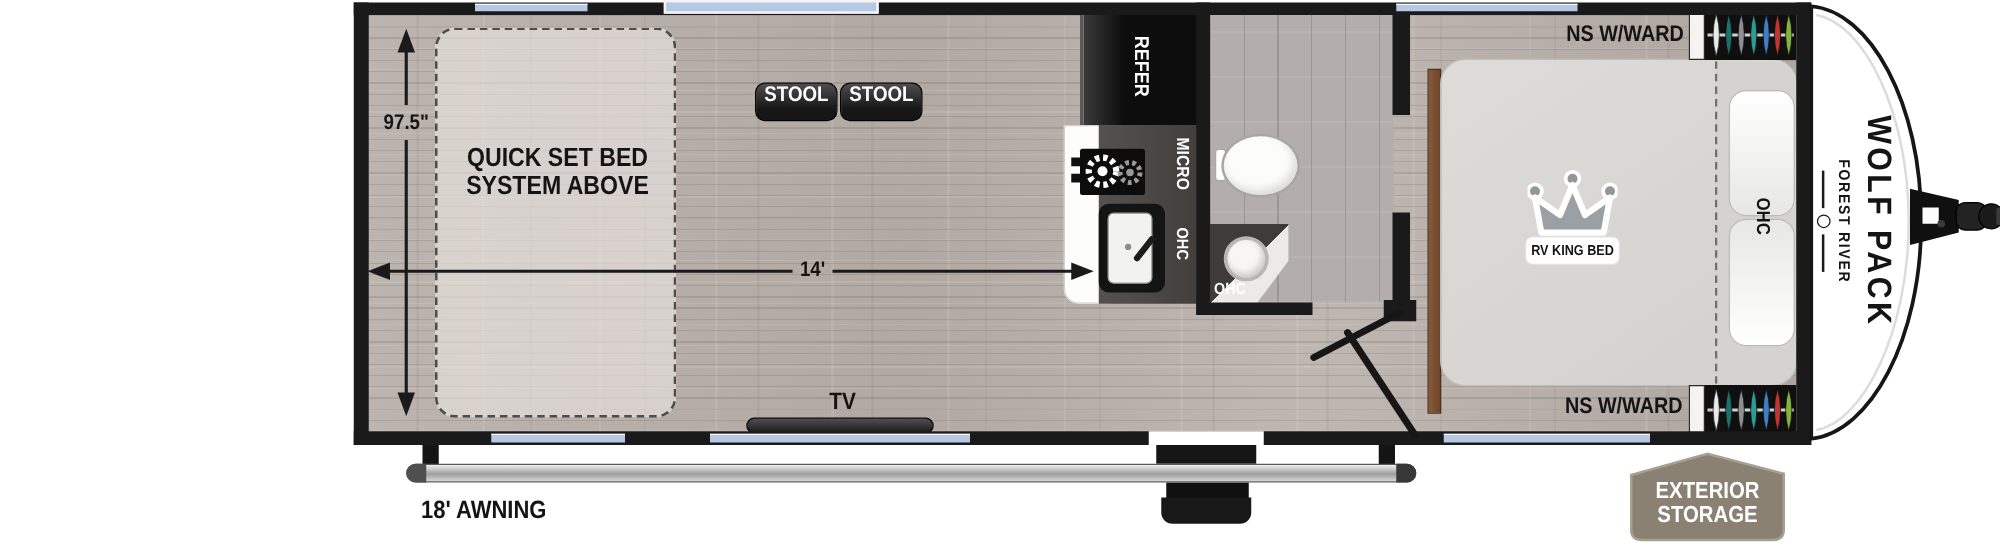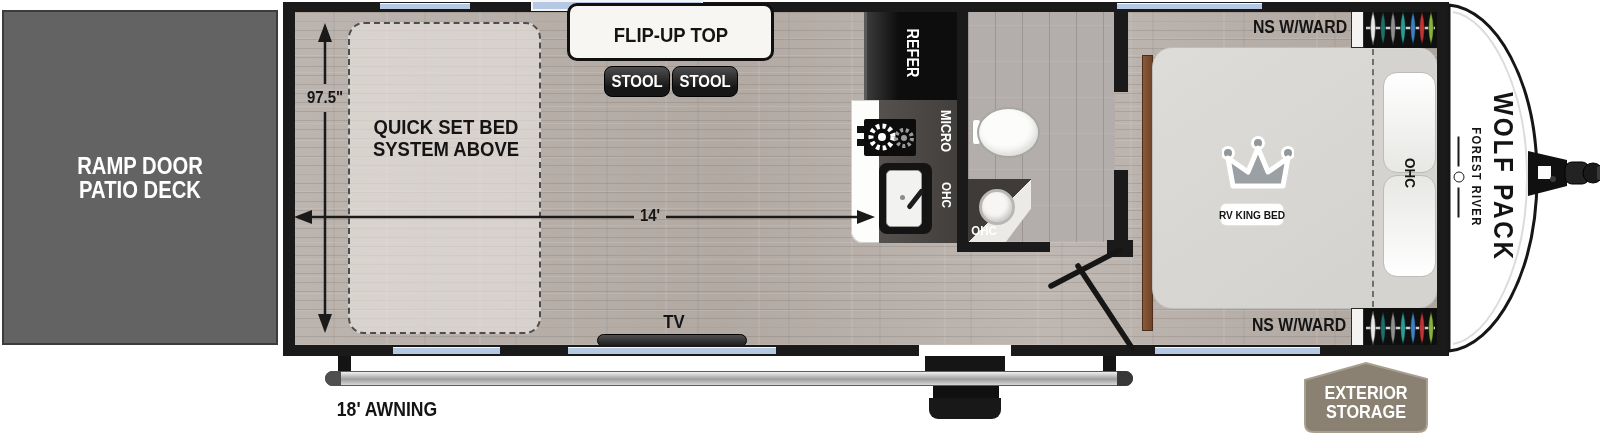--- a/index.html
+++ b/index.html
@@ -31,36 +31,30 @@
     position:absolute; z-index:1; background-color:#b3aeab;
     background-image:
       repeating-linear-gradient(90deg, rgba(70,65,62,.22) 0 1px, rgba(0,0,0,0) 1px 27px),
       repeating-linear-gradient(0deg, rgba(255,255,255,.07) 0 1px, rgba(255,255,255,0) 1px 36px);
   }
 
   .dashed-area { position:absolute; z-index:2; border:2px dashed #4d4d4d; border-radius:16px;
     background:rgba(235,231,227,.62); }
 
   .badge-dark { position:absolute; z-index:3; border-radius:8px; border:1px solid #000;
-    background:linear-gradient(180deg,#4e4e4e,#161616 70%); display:flex; align-items:center; justify-content:center; }
+    background:linear-gradient(180deg,#4e4e4e,#161616 70%); display:flex; justify-content:center; }
 
   svg { display:block; }
   .overlay { position:absolute; left:0; top:0; z-index:6; pointer-events:none; }
 </style>
 </head>
 <body>
 
 <div id="canvas">
 
-  <div class="abs" style="left:2px;top:10px;width:276px;height:335px;background:#636363;border:2px solid #3c3c3c;z-index:1;">
-    <div class="lbl" style="left:50%;top:50%;transform:translate(-50%,-50%) scaleX(.88);text-align:center;color:#fff;font-size:23px;">
-      <div>RAMP DOOR</div>
-      <div>PATIO DECK</div>
-    </div>
-  </div>
 
   <div class="floor" style="left:293px;top:12px;width:1144px;height:333px;"></div>
   <div class="tiles" style="left:968px;top:12px;width:147px;height:230px;"></div>
 
   <div class="wall" style="left:283px;top:2px;width:12px;height:354px;"></div>
   <div class="wall" style="left:283px;top:2px;width:1166px;height:10px;"></div>
   <div class="wall" style="left:283px;top:345px;width:1166px;height:11px;"></div>
   <div class="wall" style="left:1437px;top:2px;width:12px;height:354px;"></div>
 
   <div class="win" style="left:380px;top:3px;width:90px;height:6px;"></div>
@@ -70,23 +64,20 @@
   <div class="win" style="left:568px;top:347px;width:208px;height:7px;"></div>
   <div class="win" style="left:1155px;top:347px;width:165px;height:7px;"></div>
   <div class="abs" style="left:919px;top:345px;width:92px;height:11px;background:#fff;z-index:5;"></div>
 
   <div class="dashed-area" style="left:348px;top:22px;width:193px;height:312px;"></div>
   <div class="lbl" style="left:446px;top:138px;z-index:7;transform:translate(-50%,-50%) scaleX(.88);text-align:center;font-size:21px;">
     <div>QUICK SET BED</div>
     <div>SYSTEM ABOVE</div>
   </div>
 
-  <div class="abs" style="left:567px;top:3px;width:207px;height:58px;background:#f7f6f3;border:3px solid #101010;border-radius:10px;z-index:5;">
-    <div class="lbl c" style="left:50%;top:55%;font-size:21px;">FLIP-UP TOP</div>
-  </div>
 
   <div class="badge-dark" style="left:604px;top:66px;width:66px;height:31px;">
     <span class="lbl c w" style="position:static;transform:scaleX(.88);font-size:17px;">STOOL</span>
   </div>
   <div class="badge-dark" style="left:672px;top:66px;width:66px;height:31px;">
     <span class="lbl c w" style="position:static;transform:scaleX(.88);font-size:17px;">STOOL</span>
   </div>
 
   <div class="lbl c" style="left:674px;top:322px;font-size:19px;z-index:7;">TV</div>
   <div class="abs" style="left:597px;top:334px;width:150px;height:13px;background:linear-gradient(180deg,#4e4e4e,#1c1c1c);border:1px solid #000;border-radius:7px;z-index:3;"></div>
@@ -136,21 +127,21 @@
   <div class="abs" style="left:1383px;top:72px;width:53px;height:101px;background:linear-gradient(180deg,#ffffff,#e7e7e4);border:1px solid #bcbcb8;border-radius:14px;z-index:3;"></div>
   <div class="abs" style="left:1383px;top:175px;width:53px;height:102px;background:linear-gradient(0deg,#ffffff,#e7e7e4);border:1px solid #bcbcb8;border-radius:14px;z-index:3;"></div>
   <div class="lbl v" style="left:1410px;top:173px;font-size:15px;z-index:7;">OHC</div>
 
   <svg class="abs" style="left:1222px;top:136px;z-index:3;" width="72" height="58" viewBox="0 0 72 58">
     <circle cx="6" cy="17" r="5.5" fill="#92979a" stroke="#fff" stroke-width="3"></circle>
     <circle cx="36" cy="7" r="5.5" fill="#92979a" stroke="#fff" stroke-width="3"></circle>
     <circle cx="66" cy="17" r="5.5" fill="#92979a" stroke="#fff" stroke-width="3"></circle>
     <path d="M11 50 L6 22 L26 36 L36 12 L46 36 L66 22 L61 50 Z" fill="#9aa0a3" stroke="#fff" stroke-width="5" stroke-linejoin="round"></path>
   </svg>
-  <div class="abs" style="left:1221px;top:204px;width:62px;height:21px;background:#fff;border-radius:5px;box-shadow:0 0 0 1px #e2e2de;z-index:4;">
+  <div class="abs" style="left:1221px;top:190px;width:74px;height:21px;background:#fff;border-radius:5px;box-shadow:0 0 0 1px #e2e2de;z-index:4;">
     <div class="lbl c" style="left:50%;top:50%;font-size:11.5px;">RV KING BED</div>
   </div>
 
   <div class="lbl c" style="left:1300px;top:27px;font-size:18px;z-index:7;">NS W/WARD</div>
   <div class="lbl c" style="left:1299px;top:325px;font-size:18px;z-index:7;">NS W/WARD</div>
 
   <div class="abs" style="left:1351px;top:8px;width:13px;height:40px;background:#f4f3f1;border:1px solid #2a2a2a;z-index:3;"></div>
   <div class="abs" style="left:1351px;top:308px;width:13px;height:40px;background:#f4f3f1;border:1px solid #2a2a2a;z-index:3;"></div>
 
   <div class="abs" style="left:1364px;top:8px;width:73px;height:40px;background:#0f0f0f;z-index:3;">

